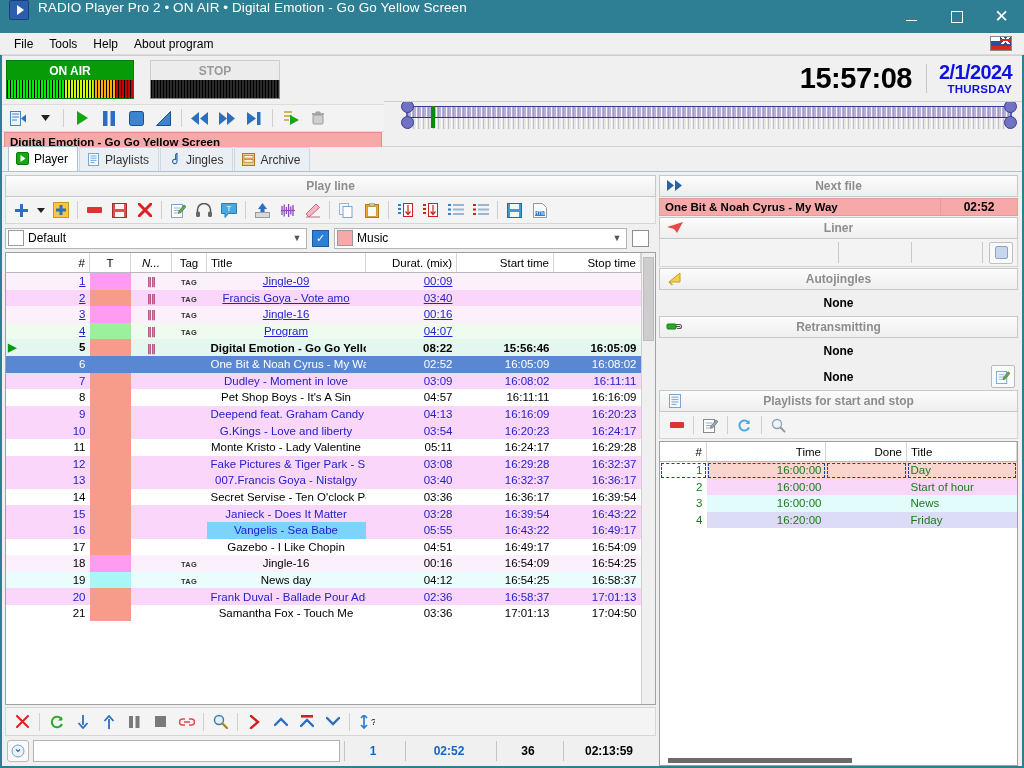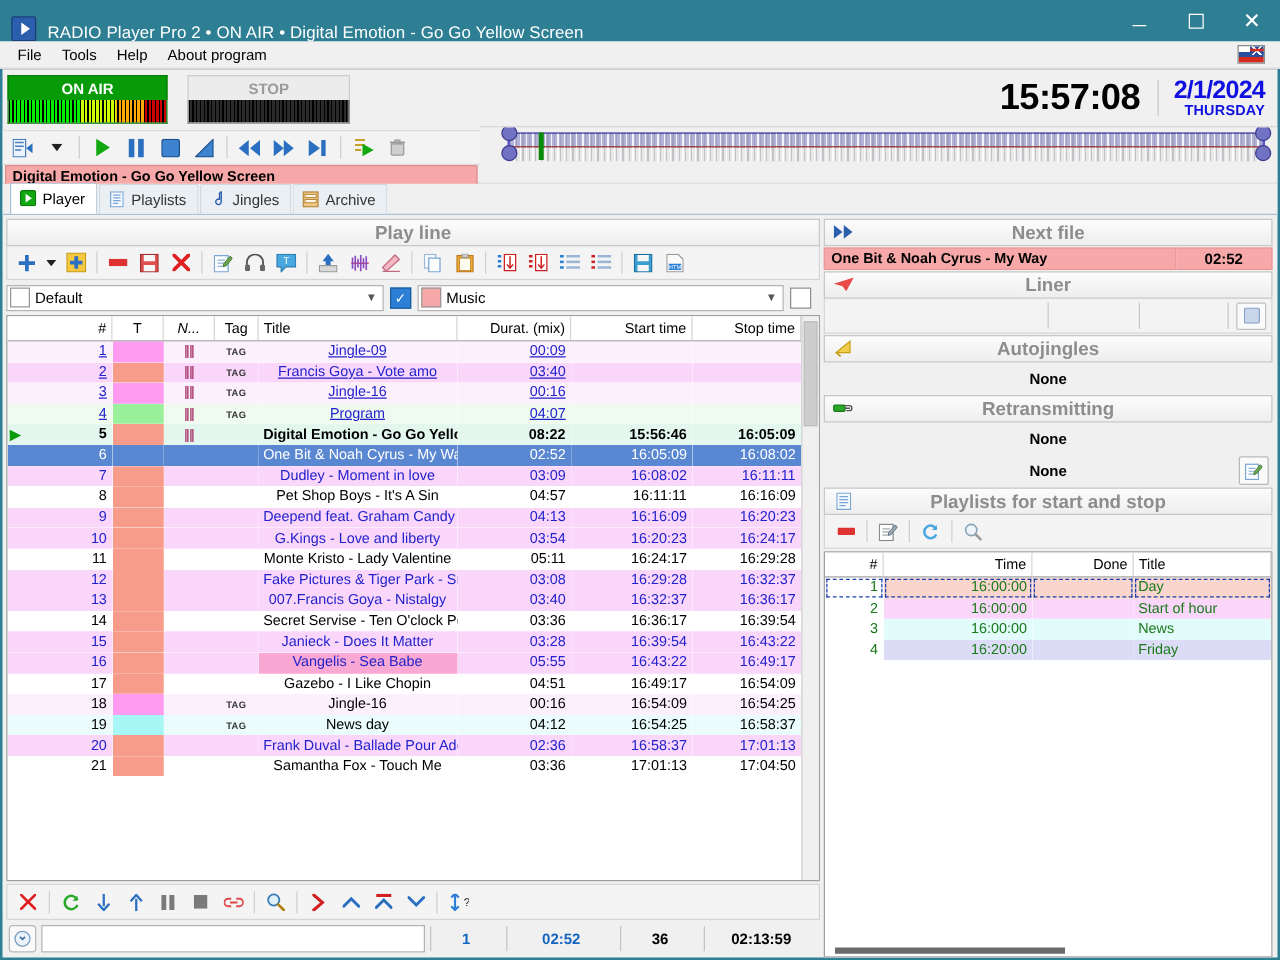--- a/index.html
+++ b/index.html
@@ -5,21 +5,21 @@
   html,body{margin:0;padding:0;}
   body{
     width:1024px;height:768px;overflow:hidden;
     font-family:"Liberation Sans",sans-serif;
     font-size:12px;color:#000;
     background:#2e7f94;
   }
   .win{position:absolute;inset:0;display:flex;flex-direction:column;background:#2e7f94;}
 
   
-  .titlebar{height:33px;min-height:33px;background:#2e7f94;display:flex;align-items:flex-end;color:#fff;}
+  .titlebar{height:33px;min-height:33px;background:#2e7f94;display:flex;align-items:flex-start;color:#fff;}
   .app-icon{width:18px;height:18px;margin:0 9px 0 9px;background:#2b5fae;border:1px solid #1b3f7a;
             display:flex;align-items:center;justify-content:center;border-radius:2px;}
   .app-icon .tri{width:0;height:0;border-left:7px solid #fff;border-top:5px solid transparent;border-bottom:5px solid transparent;margin-left:2px;}
   .title-text{font-size:13.5px;letter-spacing:.1px;white-space:nowrap;}
   .wbtns{margin-left:auto;display:flex;height:33px;}
   .wbtn{width:45px;height:33px;display:flex;align-items:center;justify-content:center;color:#fff;font-size:14px;}
   .wbtn.min::after{content:"";width:11px;height:1px;background:#fff;display:block;margin-top:8px;}
   .wbtn.max::after{content:"";width:10px;height:10px;border:1.2px solid #fff;display:block;}
   .wbtn.close{font-size:17px;font-weight:300;}
 
@@ -100,21 +100,21 @@
   .tab.active{background:#fff;border-color:#a9c2d6;color:#000;padding-bottom:4px;}
   .tabico{width:14px;height:14px;display:flex;align-items:center;justify-content:center;}
 
   
   .main{flex:1;display:flex;min-height:0;}
   .leftpane{width:657px;min-width:657px;display:flex;flex-direction:column;min-height:0;padding:3px 3px 0 3px;box-sizing:border-box;}
   .rightpane{flex:1;display:flex;flex-direction:column;min-height:0;padding:3px 4px 0 0;box-sizing:border-box;}
 
   .grp-title{height:20px;min-height:20px;border:1px solid #c8c8c8;background:linear-gradient(#fcfcfc,#eeeeee);
              display:flex;align-items:center;justify-content:center;position:relative;
-             font-weight:bold;color:#8d8d8d;font-size:15px;}
+             font-weight:bold;color:#8d8d8d;font-size:12px;}
   .grp-title .lico{position:absolute;left:6px;top:1px;width:17px;height:17px;display:flex;align-items:center;justify-content:center;}
 
   .ptoolbar{height:26px;min-height:26px;border:1px solid #d6d6d6;border-top:none;background:#f4f4f4;
             display:flex;align-items:center;gap:2px;padding:0 4px;}
   .ptb{width:23px;height:22px;display:flex;align-items:center;justify-content:center;}
 
   .selrow{height:24px;min-height:24px;display:flex;align-items:center;gap:5px;padding:2px 0;}
   .combo{height:19px;border:1px solid #b4b4b4;background:#fff;display:flex;align-items:center;padding:0 2px;font-size:12px;}
   .combo .sw{width:14px;height:14px;border:1px solid #9a9a9a;margin-right:4px;}
   .combo .cv{flex:1;}
@@ -731,21 +731,21 @@
                       <td class="c-title" style="background:#fbd6fb;color:#2222cc;"><span class="">Janieck - Does It Matter</span></td>
                       <td class="c-dur" style="background:#fbd6fb;color:#2222cc;"><span class="">03:28</span></td>
                       <td class="c-start" style="background:#fbd6fb;color:#2222cc;">16:39:54</td>
                       <td class="c-stop" style="background:#fbd6fb;color:#2222cc;">16:43:22</td>
                     </tr>
                     <tr>
                       <td class="c-num" style="background:#fbd6fb;color:#2222cc;"><span class="">16</span></td>
                       <td class="c-t" style="background:#f79b8a"></td>
                       <td class="c-n" style="background:#fbd6fb;color:#2222cc;"></td>
                       <td class="c-tag" style="background:#fbd6fb;color:#2222cc;"></td>
-                      <td class="c-title" style="background:#f9a8d4;color:#2222cc;"><span class="">Vangelis - Sea Babe</span></td>
+                      <td class="c-title" style="background:#7dd3fc;color:#2222cc;"><span class="">Vangelis - Sea Babe</span></td>
                       <td class="c-dur" style="background:#fbd6fb;color:#2222cc;"><span class="">05:55</span></td>
                       <td class="c-start" style="background:#fbd6fb;color:#2222cc;">16:43:22</td>
                       <td class="c-stop" style="background:#fbd6fb;color:#2222cc;">16:49:17</td>
                     </tr>
                     <tr>
                       <td class="c-num" style="background:#ffffff;color:#000000;"><span class="">17</span></td>
                       <td class="c-t" style="background:#f79b8a"></td>
                       <td class="c-n" style="background:#ffffff;color:#000000;"></td>
                       <td class="c-tag" style="background:#ffffff;color:#000000;"></td>
                       <td class="c-title" style="background:#ffffff;color:#000000;"><span class="">Gazebo  - I Like Chopin</span></td>

